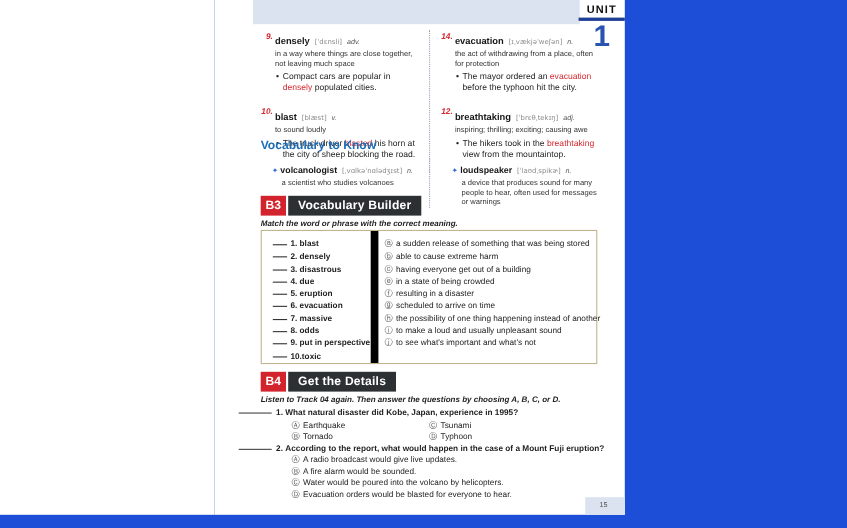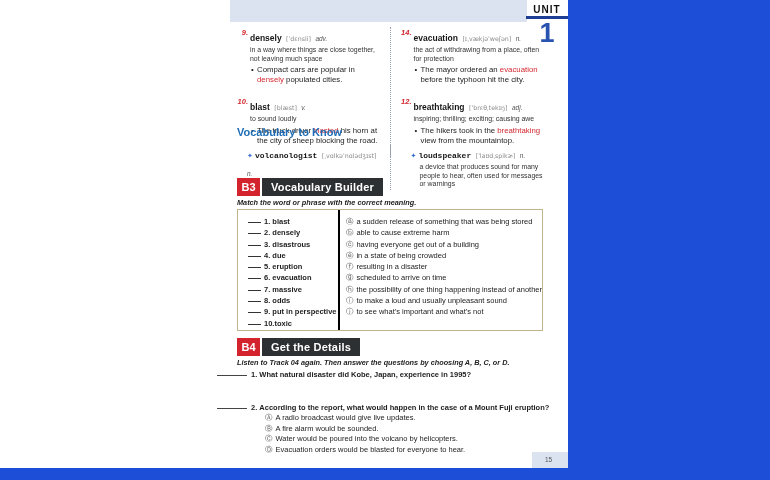--- a/index.html
+++ b/index.html
@@ -28,34 +28,34 @@
   .eex{position:relative;margin-left:1px;padding-left:6px;font-size:7.8px;color:#1d1d1d;line-height:1.28;margin-top:2px;}
   .bullet{position:absolute;left:0;top:0;color:#1d1d1d;}
   .hl{color:#d3282f;}
 
   
   .vtk-title{position:absolute;left:42px;top:126px;font-size:11px;font-weight:bold;color:#1e6db6;margin:0;}
   .vtk-cols{position:absolute;left:42px;top:144px;width:310px;display:flex;}
   .vtk-item{padding-left:10px;position:relative;}
   .vtk-cross{color:#3b6fd4;font-size:7px;margin-right:2px;}
   .vtk-def{font-size:6.9px;color:#333;line-height:1.25;margin-left:9px;margin-top:1px;}
-  .vtk-head .eword{font-size:8px;font-family:Liberation Mono, monospace;}
+  .vtk-head .eword{font-size:8px;}
 
   
   .sec-header{position:absolute;left:42px;display:flex;height:18px;}
   .sec-badge{background:#d3232d;color:#fff;font-weight:bold;font-size:11px;line-height:18px;width:23px;text-align:center;}
   .sec-box{background:#2c3033;color:#fff;font-weight:bold;font-size:11px;line-height:18px;padding:0 9px;margin-left:2px;letter-spacing:.2px;}
   .instruction{position:absolute;left:42px;font-style:italic;font-weight:600;font-size:7.3px;color:#222;margin:0;}
 
   
   .match-box{position:absolute;left:42px;top:209px;width:306px;height:122px;border:1px solid #c2b48e;display:flex;box-sizing:border-box;background:#fff;}
   .mwords{width:104px;padding:6px 0 0 10px;box-sizing:border-box;}
   .mword{font-size:7.5px;font-weight:bold;color:#1d1d1d;line-height:11.3px;white-space:nowrap;}
   .mblank{display:inline-block;width:13px;border-bottom:1px solid #333;margin-right:3px;transform:translateY(-1px);}
-  .mdefs{border-left:2px solid #000000;padding:6px 0 0 6px;box-sizing:border-box;flex:1;}
+  .mdefs{border-left:7px solid #000000;padding:6px 0 0 6px;box-sizing:border-box;flex:1;}
   .mdef{font-size:7.5px;color:#222;line-height:11.3px;white-space:nowrap;}
   .cletter{color:#555;font-family:"DejaVu Sans",sans-serif;font-size:7.5px;margin-right:3px;}
 
   
   .question{position:absolute;left:22px;width:345px;}
   .qhead{font-size:7.5px;color:#1d1d1d;white-space:nowrap;}
   .qblank{display:inline-block;width:30px;border-bottom:1px solid #444;transform:translateY(-1px);margin-right:4px;}
   .qnum{font-weight:bold;}
   .qtext{font-weight:bold;}
   .opts-grid{margin-left:48px;margin-top:3px;display:grid;grid-auto-flow:column;grid-template-rows:repeat(2,10px);grid-template-columns:125px auto;}
@@ -196,20 +196,26 @@
     <div class="sec-header" style="top:338px;">
       <span class="sec-badge">B4</span>
       <span class="sec-box">Get the Details</span>
     </div>
     <p class="instruction" style="top:358px;">Listen to Track 04 again. Then answer the questions by choosing A, B, C, or D.</p>
 
     <div class="question" style="top:370px;">
       <div class="qhead">
         <span class="qblank"></span><span class="qnum">1.</span> <span class="qtext">What natural disaster did Kobe, Japan, experience in 1995?</span>
       </div>
+      <div class="opts-grid">
+        <div class="opt"><span class="oletter">Ⓐ</span><span>Earthquake</span></div>
+        <div class="opt"><span class="oletter">Ⓑ</span><span>Tornado</span></div>
+        <div class="opt"><span class="oletter">Ⓒ</span><span>Tsunami</span></div>
+        <div class="opt"><span class="oletter">Ⓓ</span><span>Typhoon</span></div>
+      </div>
     </div>
 
     <div class="question" style="top:403px;">
       <div class="qhead">
         <span class="qblank"></span><span class="qnum">2.</span> <span class="qtext">According to the report, what would happen in the case of a Mount Fuji eruption?</span>
       </div>
       <div class="opts-list">
         <div class="opt"><span class="oletter">Ⓐ</span><span>A radio broadcast would give live updates.</span></div>
         <div class="opt"><span class="oletter">Ⓑ</span><span>A fire alarm would be sounded.</span></div>
         <div class="opt"><span class="oletter">Ⓒ</span><span>Water would be poured into the volcano by helicopters.</span></div>

